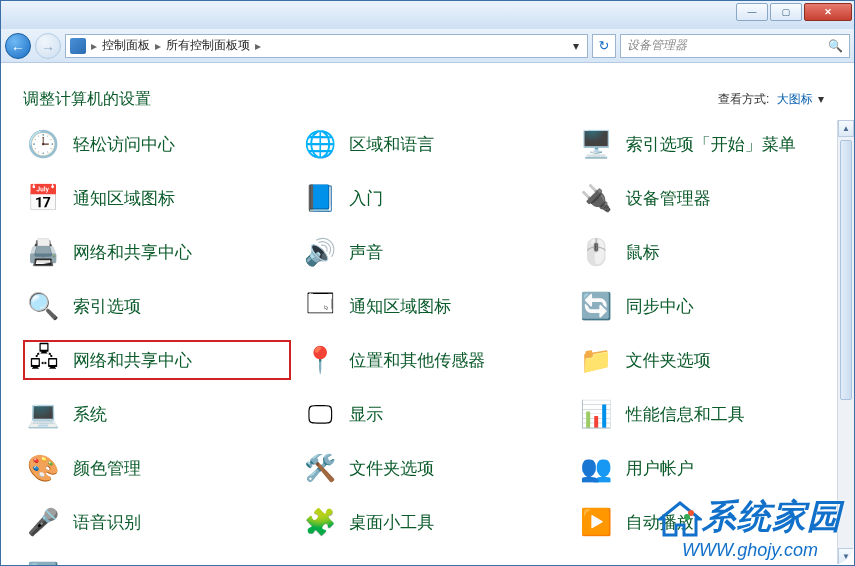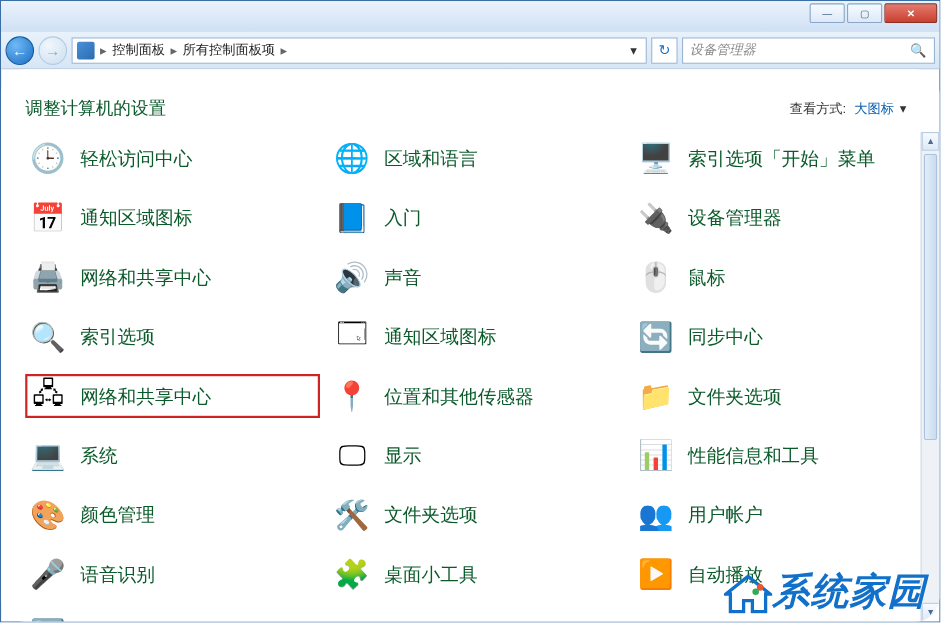--- a/index.html
+++ b/index.html
@@ -384,16 +384,17 @@
     </div>
 
     <div class="watermark">
       <div class="wm1">
         <svg class="wm-house" viewBox="0 0 44 36">
           <polygon points="22,2 42,18 38,18 38,34 26,34 26,24 18,24 18,34 6,34 6,18 2,18" fill="none" stroke="#1170c9" stroke-width="3"></polygon>
           <circle cx="33" cy="12" r="3" fill="#e53"></circle>
             <circle cx="33" cy="12" r="3" fill="#3a5" transform="translate(-4,4)"></circle>
         </svg><span>系统家园</span>
       </div>
+      <div class="wm2">WWW.ghojy.com</div>
     </div>
 
   </div>
 </div>
 
 </body></html>

